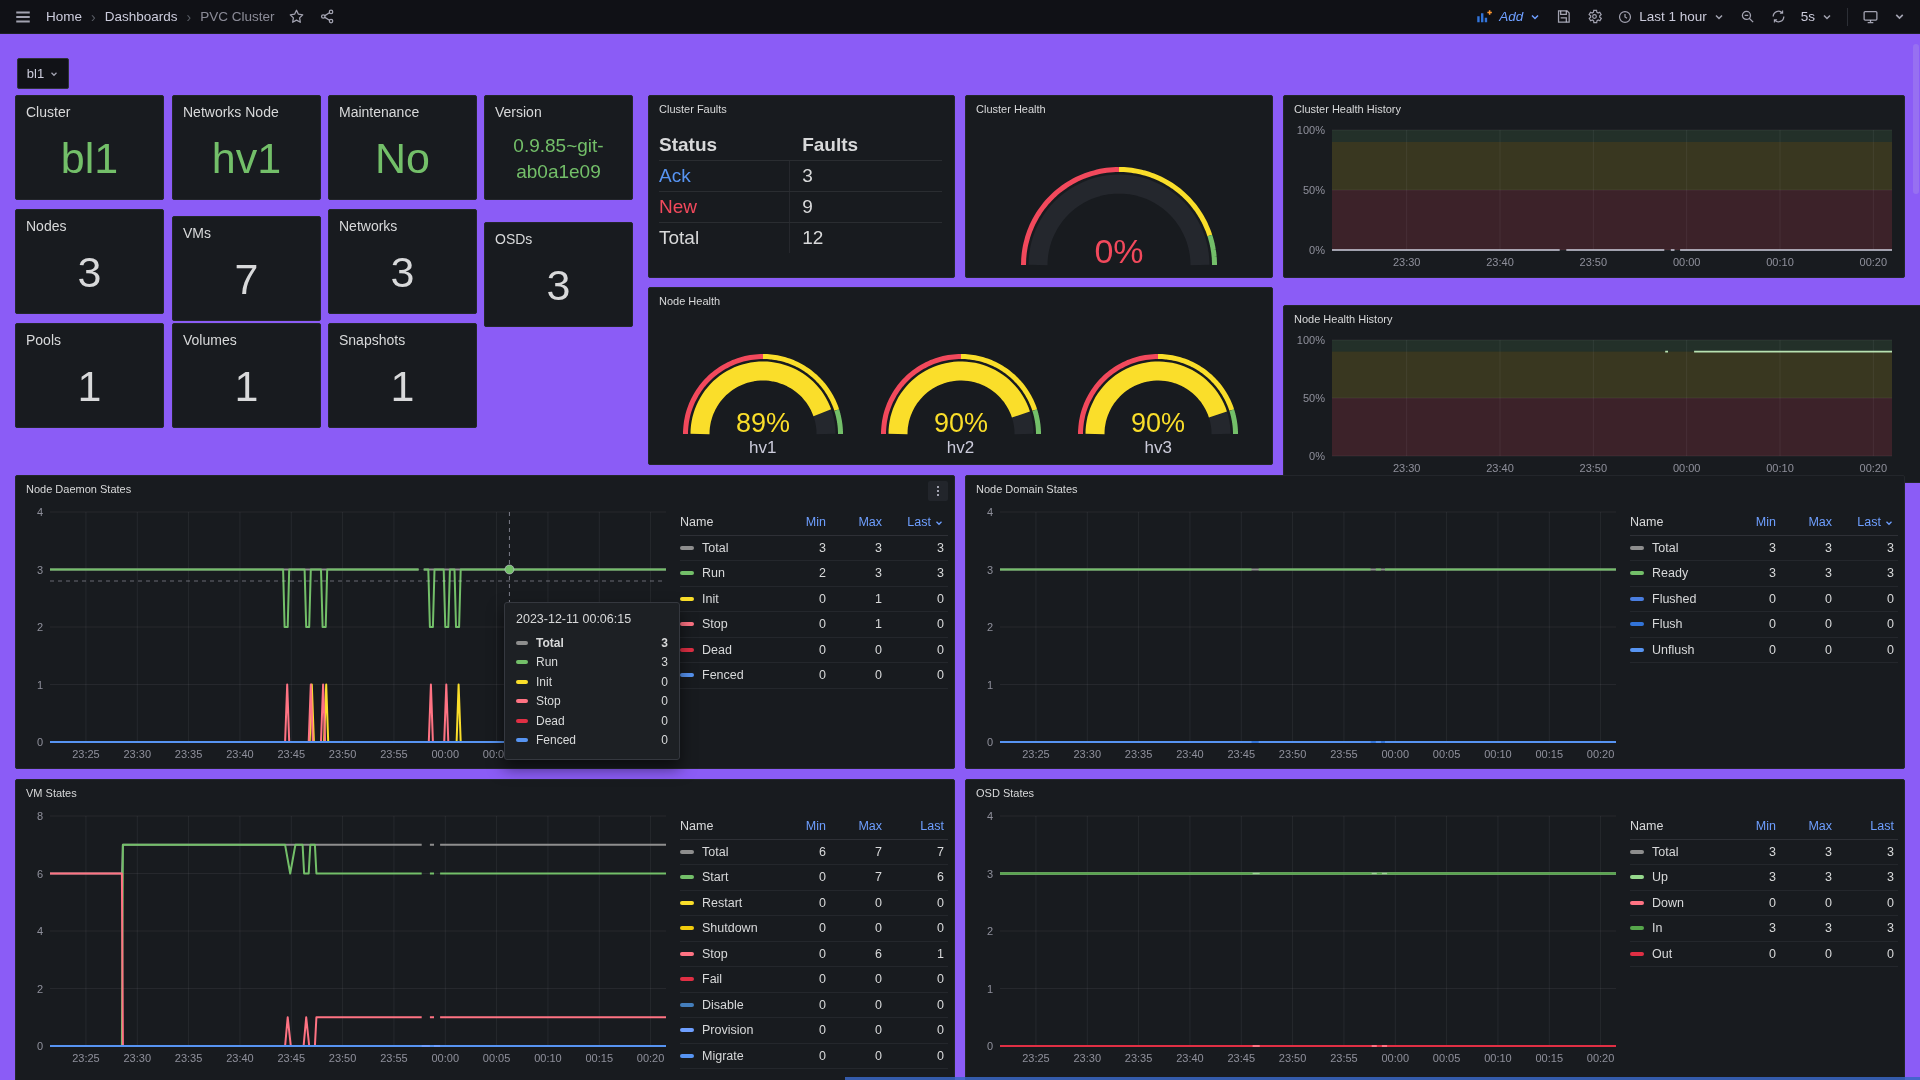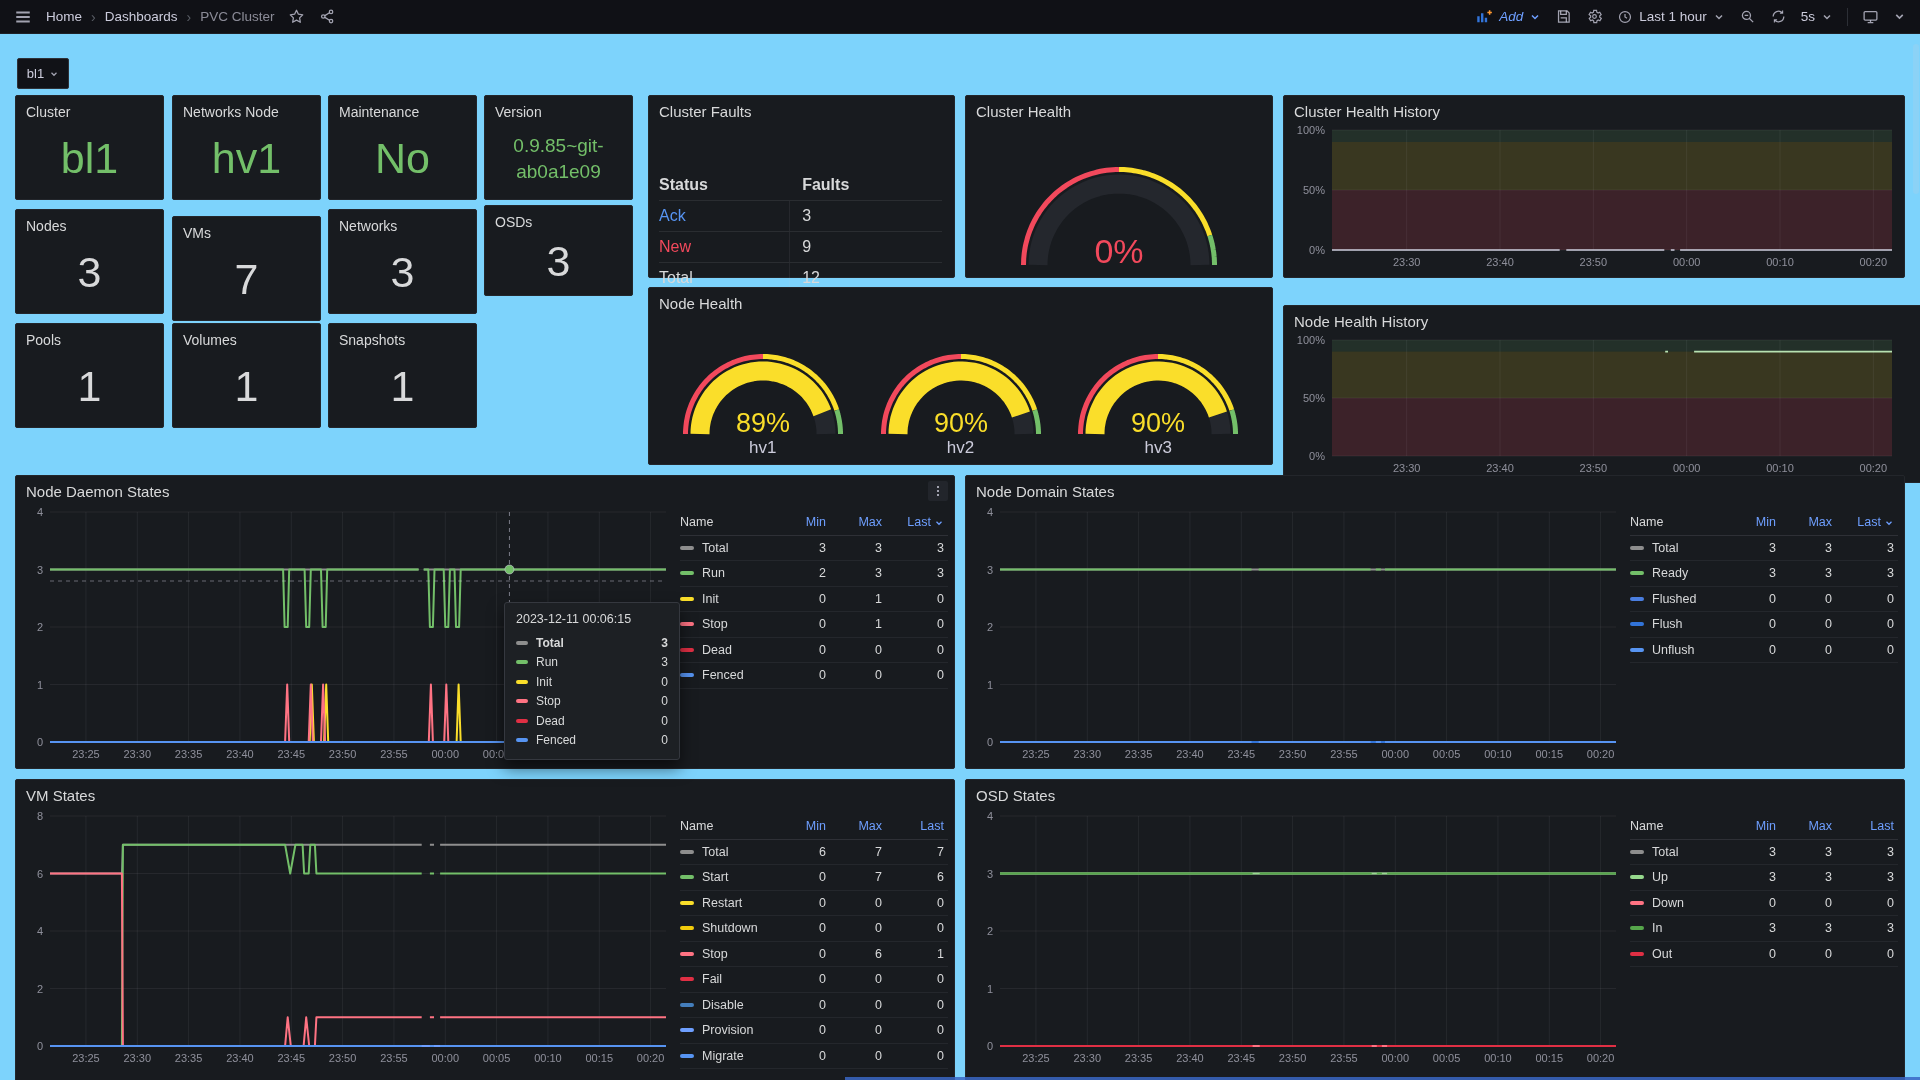--- a/index.html
+++ b/index.html
@@ -11,35 +11,35 @@
   .tb-left .crumbs{display:flex;align-items:center;gap:9px;font-size:13.5px;}
   .crumb{color:#ccccdc;cursor:pointer;}
   .crumb.current{color:rgba(204,204,220,0.65);}
   .crumb-sep{color:#5a5e66;font-size:14px;}
   .icon{display:inline-flex;align-items:center;justify-content:center;color:rgba(204,204,220,0.78);}
   .icon svg{display:block;}
   .tb-group{display:flex;align-items:center;gap:6px;font-size:13.5px;color:#ccccdc;}
   .add-label{color:#6e9fff;font-weight:500;font-style:italic;}
   .tb-divider{width:1px;height:18px;background:#2c2f36;}
   
-  .dashboard{position:absolute;top:34px;left:0;right:0;height:1046px;overflow:hidden;background:#7dd3fc;text-decoration:underline;}
+  .dashboard{position:absolute;top:34px;left:0;right:0;height:1046px;overflow:hidden;background:#8b5cf6;text-decoration:underline;}
   .varbox{position:absolute;left:17px;top:24px;width:50px;height:29px;background:#111217;border:1px solid #2e3138;
     border-radius:2px;display:flex;align-items:center;justify-content:center;gap:5px;font-size:13px;color:#ccccdc;cursor:pointer;}
   .panel{position:absolute;background:#181b1f;border:1px solid #23262b;border-radius:2px;box-sizing:border-box;}
-  .panel-title{position:absolute;left:10px;top:7px;font-size:15px;font-weight:500;color:#d8d9da;white-space:nowrap;}
+  .panel-title{position:absolute;left:10px;top:7px;font-size:11px;font-weight:500;color:#d8d9da;white-space:nowrap;}
   
   .stat-title{position:absolute;left:10px;top:8px;font-size:14px;color:#d8d9da;}
   .stat-value{position:absolute;left:4px;right:4px;top:26px;bottom:4px;display:flex;align-items:center;justify-content:center;
     font-weight:500;text-align:center;}
   .stat-value.green{color:#73bf69;}
   .stat-value.white{color:#d8d9da;}
   .stat-value.big{font-size:43px;}
   .stat-value.small{font-size:19px;line-height:1.35;white-space:pre-line;}
   
-  .ftable{position:absolute;left:10px;top:34px;right:12px;font-size:16px;margin-top:40px;}
+  .ftable{position:absolute;left:10px;top:34px;right:12px;font-size:19px;}
   .frow{display:flex;height:30px;align-items:stretch;border-bottom:1px solid rgba(204,204,220,0.10);}
   .frow:last-child{border-bottom:none;}
   .fcell1{width:46%;display:flex;align-items:center;}
   .fcell2{flex:1;display:flex;align-items:center;border-left:1px solid rgba(204,204,220,0.08);padding-left:12px;}
   .frow.head{font-weight:600;color:#d8d9da;}
   .frow.head .fcell2{border-left:none;padding-left:13px;}
   
   .gauge-wrap{position:absolute;left:0;right:0;top:26px;bottom:8px;display:flex;align-items:flex-end;justify-content:center;}
   .gauge-row{position:absolute;left:0;right:0;top:26px;bottom:6px;display:flex;align-items:flex-end;justify-content:space-evenly;}
   .gauge-cell{display:flex;flex-direction:column;align-items:center;}
@@ -216,21 +216,21 @@
     <div class="stat-value white big">3</div>
   </div>
   <div class="panel" style="left:172px;top:182px;width:149px;height:105px">
     <div class="stat-title">VMs</div>
     <div class="stat-value white big">7</div>
   </div>
   <div class="panel" style="left:328px;top:175px;width:149px;height:105px">
     <div class="stat-title">Networks</div>
     <div class="stat-value white big">3</div>
   </div>
-  <div class="panel" style="left:484px;top:171px;width:149px;height:91px">
+  <div class="panel" style="left:484px;top:188px;width:149px;height:105px">
     <div class="stat-title">OSDs</div>
     <div class="stat-value white big">3</div>
   </div>
   <div class="panel" style="left:15px;top:289px;width:149px;height:105px">
     <div class="stat-title">Pools</div>
     <div class="stat-value white big">1</div>
   </div>
   <div class="panel" style="left:172px;top:289px;width:149px;height:105px">
     <div class="stat-title">Volumes</div>
     <div class="stat-value white big">1</div>

